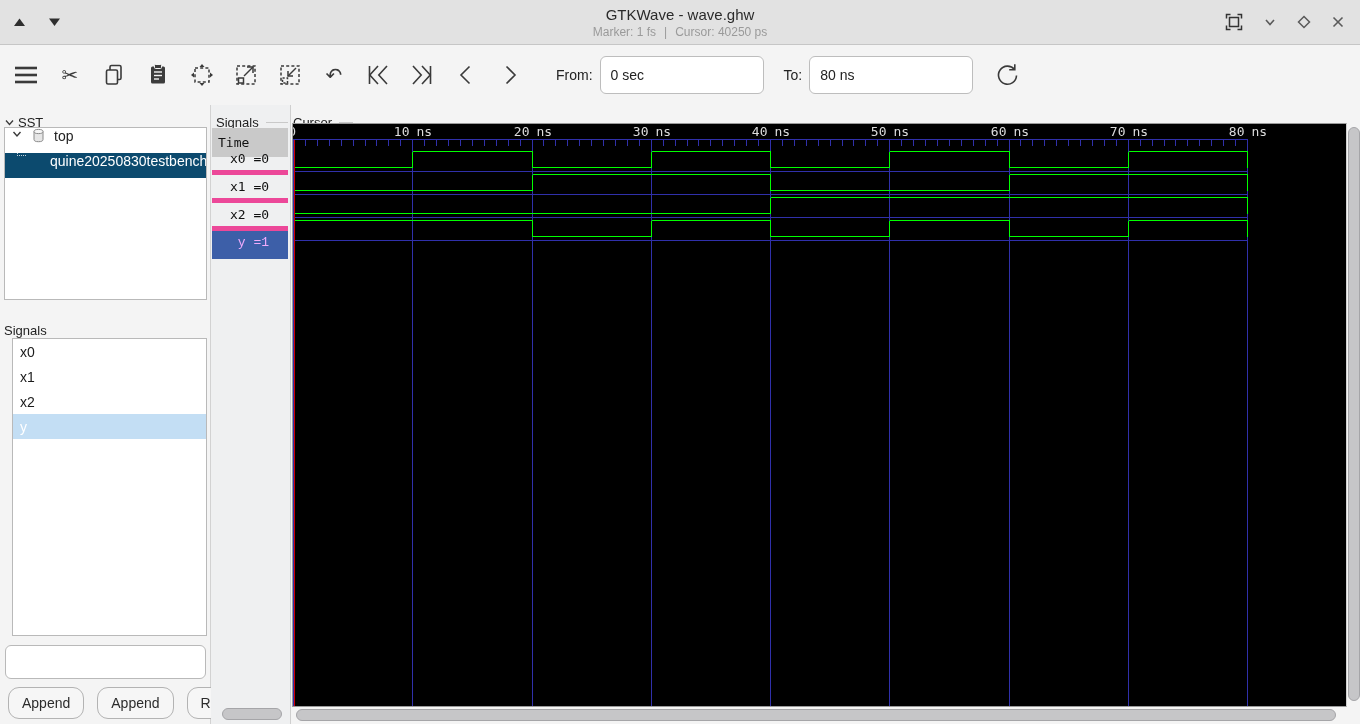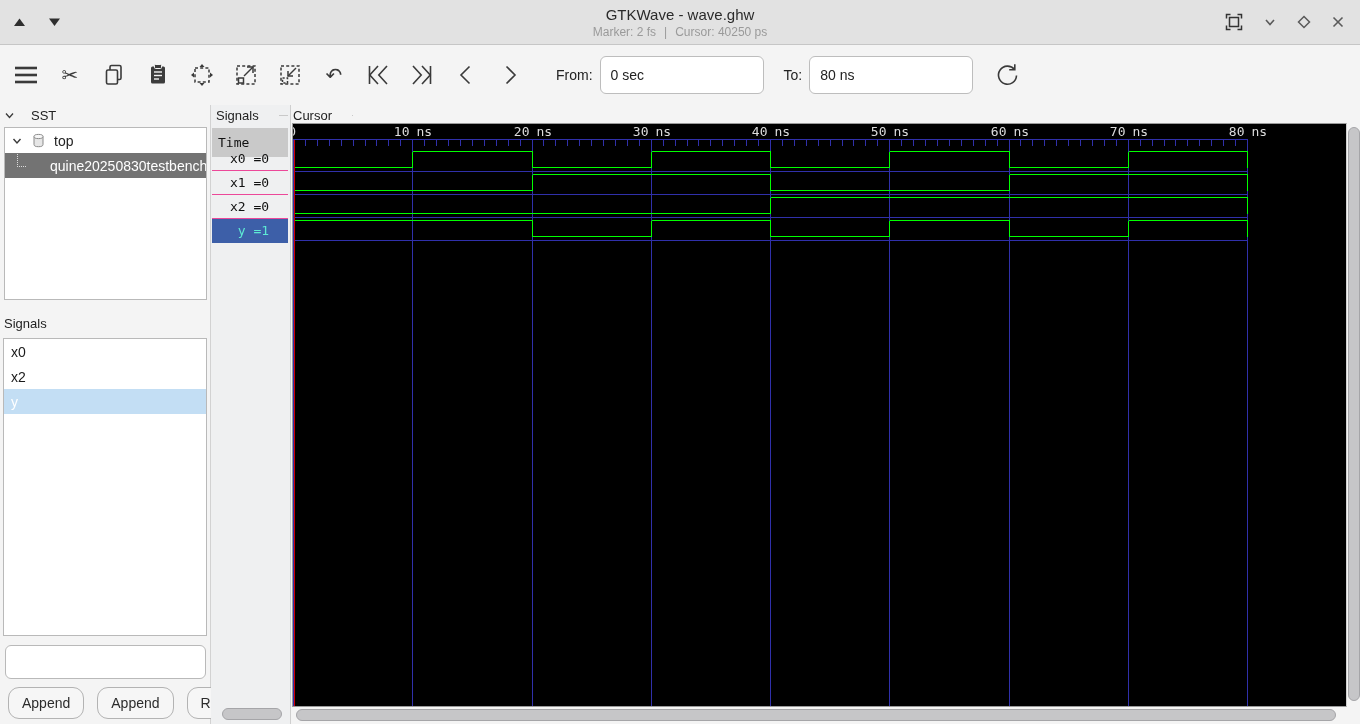--- a/index.html
+++ b/index.html
@@ -25,35 +25,35 @@
   .glyph{font-size:20px;color:#3a3a3a;line-height:1;}
   .range-label{font-size:14px;color:#222;margin-left:20px;}
   .range-input{width:142px;height:36px;border:1px solid #bdbdbd;border-radius:6px;background:#fff;
                font-size:14px;color:#222;padding:0 10px;margin-left:7px;
                font-family:"Liberation Sans",sans-serif;}
   .reload-btn{margin-left:16px;}
 
   
   .main{position:absolute;top:105px;left:0;right:0;bottom:0;}
 
-  .frame-label{font-size:13px;color:#222;display:flex;align-items:center;gap:16px;}
+  .frame-label{font-size:13px;color:#222;display:flex;align-items:center;gap:3px;margin-top:7px;}
 
   
   .sst-panel{position:absolute;left:0;top:0;width:210px;bottom:0;border-right:1px solid #d2d2d2;}
   .sst-label{position:absolute;left:4px;top:1px;height:18px;}
   .tree-box{position:absolute;left:4px;right:3px;top:22px;height:171px;background:#fff;
             border:1px solid #b9b9b9;overflow:hidden;}
-  .tree-row{height:25px;display:flex;align-items:center;font-size:14px;white-space:nowrap;
+  .tree-row{height:25px;display:flex;font-size:14px;white-space:nowrap;
             overflow:hidden;padding-left:6px;gap:8px;}
-  .tree-row.selected{background:#737373;color:#fff;padding-left:12px;}
+  .tree-row.selected{background:#0c4a6e;color:#fff;padding-left:12px;}
   .tree-connector{width:8px;height:12px;border-left:1px dotted rgba(255,255,255,.75);
                   border-bottom:1px dotted rgba(255,255,255,.75);margin-top:-10px;flex:0 0 auto;}
   .signals-frame-label{position:absolute;left:4px;top:209px;height:18px;}
   .frame-rule{flex:1;height:1px;background:#c9c9c9;margin-left:4px;}
-  .list-box{position:absolute;left:3px;right:3px;top:233px;height:296px;background:#fff;
+  .list-box{position:absolute;left:12px;right:3px;top:233px;height:296px;background:#fff;
             border:1px solid #b9b9b9;overflow:hidden;}
   .list-item{height:25px;display:flex;align-items:center;padding-left:7px;font-size:14px;color:#1a1a1a;}
   .list-item.selected{background:#c3def4;color:#fff;}
   .search-entry{position:absolute;left:5px;right:4px;top:540px;height:32px;background:#fff;
                 border:1px solid #b9b9b9;border-radius:6px;display:flex;align-items:center;
                 padding:0 8px;gap:6px;}
   .search-entry input{border:none;outline:none;flex:1;font-size:13px;background:transparent;
                       font-family:"Liberation Sans",sans-serif;}
   .btn-row{position:absolute;left:8px;top:582px;display:flex;gap:13px;}
   .gtk-btn{height:32px;padding:0 13px;font-size:14px;color:#2b2b2b;background:#f6f6f6;
@@ -63,22 +63,22 @@
   
   .signals-col{position:absolute;left:211px;top:0;width:79px;bottom:0;background:#eff0f1;
                border-right:1px solid #cfcfcf;}
   .signals-col-label{position:absolute;left:5px;top:1px;right:2px;height:18px;}
   .time-header{position:absolute;left:1px;right:2px;top:23px;height:29px;background:#c9c9c9;
                font-family:"DejaVu Sans Mono",monospace;font-size:13px;color:#111;
                display:flex;align-items:center;padding-left:6px;border:none;}
   .sig-rows{position:absolute;left:1px;right:2px;top:42px;}
   .sig-row{height:23px;display:flex;align-items:center;padding-left:18px;
            font-family:"DejaVu Sans Mono",monospace;font-size:13px;color:#111;
-           border-bottom:1px solid #ec4899;white-space:pre;}
-  .sig-row.selected{background:#3d5fa8;color:#5eead4;border-bottom-color:#3d5fa8;}
+           border-bottom:5px solid #ec4899;white-space:pre;}
+  .sig-row.selected{background:#3d5fa8;color:#f0abfc;border-bottom-color:#3d5fa8;font-family:Liberation Mono, monospace;}
   .sig-scroll{position:absolute;left:11px;top:603px;width:58px;height:10px;background:#c6c6c8;
               border:1px solid #a5a5a8;border-radius:6px;}
 
   
   .waves-panel{position:absolute;left:291px;top:0;right:0;bottom:0;}
   .waves-label{position:absolute;left:2px;top:1px;height:18px;width:60px;}
   .wave-canvas{position:absolute;left:1px;top:18px;width:1053px;height:582px;background:#000;
                border:1px solid #9a9a9a;border-right:1px solid #cfcfcf;}
   .wave-hscroll{position:absolute;left:1px;top:602px;width:1053px;height:15px;}
   .wave-hscroll .thumb{position:absolute;left:4px;top:2px;width:1038px;height:10px;
@@ -101,21 +101,21 @@
       </button>
       <button class="tb-btn">
         <svg width="15" height="12" viewBox="0 0 15 12">
             <polygon points="2,2.5 13,2.5 7.5,10" fill="#2f2f2f"></polygon>
           </svg>
       </button>
     </div>
     <div class="tb-center">
       <div class="tb-title">GTKWave - wave.ghw</div>
       <div class="tb-sub">
-        <span>Marker: 2 fs</span><span class="sep">|</span><span>Cursor: 40250 ps</span>
+        <span>Marker: 1 fs</span><span class="sep">|</span><span>Cursor: 40250 ps</span>
       </div>
     </div>
     <div class="tb-right">
       <button class="tb-btn">
         <svg width="20" height="20" viewBox="0 0 20 20" fill="none" stroke="#333" stroke-width="1.5">
           <rect x="5.5" y="5.5" width="9" height="9"></rect>
           <path d="M6.5 2.5 h-4 v4"></path>
             <path d="M13.5 2.5 h4 v4"></path>
             <path d="M6.5 17.5 h-4 v-4"></path>
             <path d="M13.5 17.5 h4 v-4"></path>
@@ -263,20 +263,21 @@
             </svg>
             <span>quine20250830testbench</span>
           </div>
         </div>
       <div class="frame-label signals-frame-label">
         <span>Signals</span>
         <span class="frame-rule"></span>
       </div>
       <div class="list-box" id="signal-list">
           <div class="list-item">x0</div>
+          <div class="list-item">x1</div>
           <div class="list-item">x2</div>
           <div class="list-item selected">y</div>
         </div>
       <div class="search-entry">
         <svg width="14" height="14" viewBox="0 0 14 14" fill="none" stroke="#555" stroke-width="1.4">
             <circle cx="5.8" cy="5.8" r="4"></circle>
             <line x1="8.8" y1="8.8" x2="12.4" y2="12.4"></line>
           </svg>
         <input value="" style="">
       </div>

